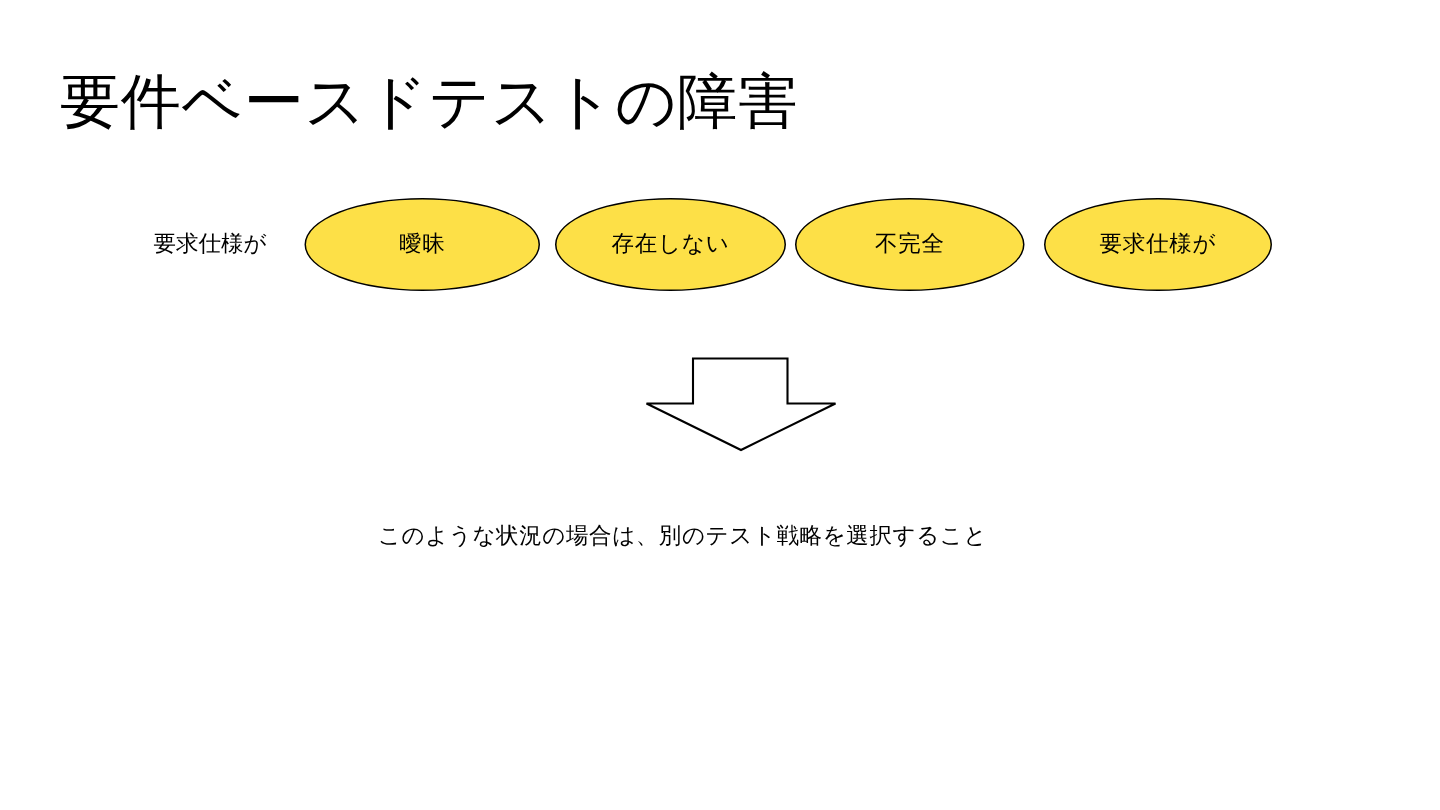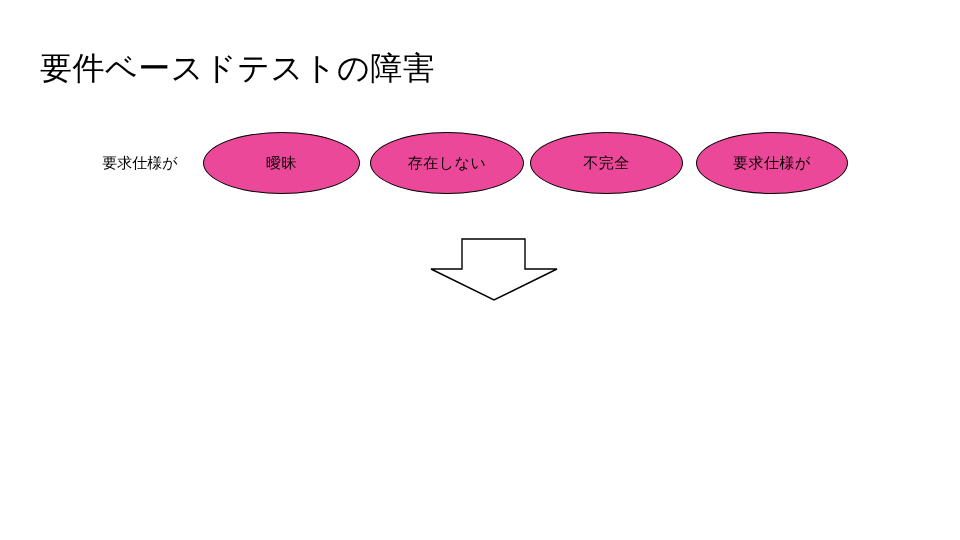--- a/index.html
+++ b/index.html
@@ -17,21 +17,21 @@
     height: 540px;
     background: #ffffff;
     overflow: hidden;
   }
 
   
   #slide-title {
     position: absolute;
     left: 40px;
     top: 48px;
-    font-size: 32px;
+    font-size: 40px;
     line-height: 40px;
     font-weight: 400;
     color: #000000;
     letter-spacing: 0.5px;
     white-space: nowrap;
   }
 
   
   #lead-label {
     position: absolute;
@@ -53,21 +53,21 @@
     width: 960px;
     height: 540px;
     pointer-events: none;
   }
   .ellipse-node {
     position: absolute;
     top: 132px;
     height: 62px;
     border: 1px solid #000000;
     border-radius: 50%;
-    background: #ec4899;
+    background: #fde047;
     box-sizing: border-box;
     display: flex;
     align-items: center;
     justify-content: center;
     pointer-events: auto;
   }
   .ellipse-label {
     font-size: 15px;
     line-height: 20px;
     color: #000000;
@@ -136,14 +136,15 @@
     </div>
 
   </div>
 
   <div id="down-arrow">
     <svg viewBox="0 0 140 75" xmlns="http://www.w3.org/2000/svg">
       <polygon points="37,6 100,6 100,36 132,36 69,67 6,36 37,36" fill="none" stroke="#000000" stroke-width="1.4" stroke-linejoin="miter"></polygon>
     </svg>
   </div>
 
+  <div id="caption">このような状況の場合は、別のテスト戦略を選択すること</div>
 
 </div>
 
 </body></html>

